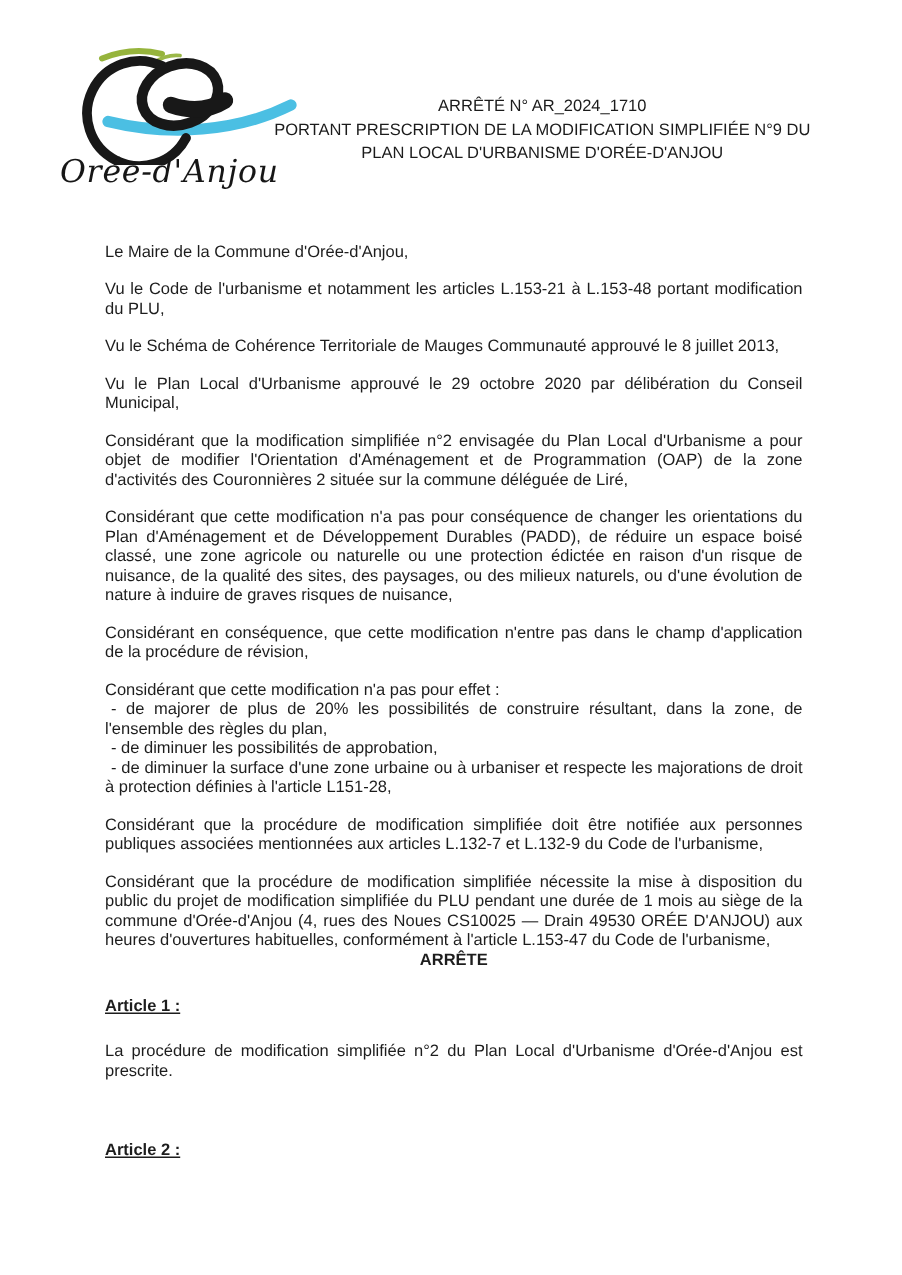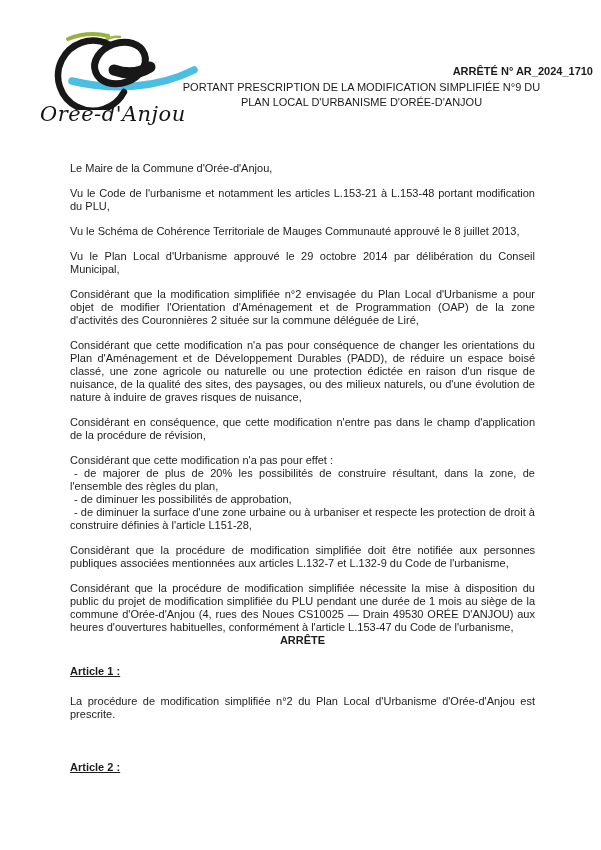--- a/index.html
+++ b/index.html
@@ -27,21 +27,21 @@
     white-space: nowrap;
   }
   .title-block {
     position: absolute;
     left: 130px; right: 8px; top: 64px;
     text-align: center;
     font-size: 11px;
     line-height: 15.5px;
     color: #1b1b1b;
   }
-  .title-line-1 { font-weight: bold; text-align: right; }
+  .title-line-1 { font-weight: normal; }
 
   
   .doc-body {
     margin: 0 66px 0 70px;
     font-size: 11px;
     line-height: 13px;
     color: #1d1d1d;
   }
   .para { margin: 12px 0 0 0; text-align: justify; }
   .para.first { margin-top: 16px; }
@@ -90,29 +90,29 @@
     </div>
 
   </div>
 
   <div class="doc-body">
 
     <div class="para first">Le Maire de la Commune d'Orée-d'Anjou,</div>
 
     <div class="para">Vu le Code de l'urbanisme et notamment les articles L.153-21 à L.153-48 portant modification du PLU,</div>
     <div class="para">Vu le Schéma de Cohérence Territoriale de Mauges Communauté approuvé le 8 juillet 2013,</div>
-    <div class="para">Vu le Plan Local d'Urbanisme approuvé le 29 octobre 2014 par délibération du Conseil Municipal,</div>
+    <div class="para">Vu le Plan Local d'Urbanisme approuvé le 29 octobre 2020 par délibération du Conseil Municipal,</div>
     <div class="para">Considérant que la modification simplifiée n°2 envisagée du Plan Local d'Urbanisme a pour objet de modifier l'Orientation d'Aménagement et de Programmation (OAP) de la zone d'activités des Couronnières 2 située sur la commune déléguée de Liré,</div>
     <div class="para">Considérant que cette modification n'a pas pour conséquence de changer les orientations du Plan d'Aménagement et de Développement Durables (PADD), de réduire un espace boisé classé, une zone agricole ou naturelle ou une protection édictée en raison d'un risque de nuisance, de la qualité des sites, des paysages, ou des milieux naturels, ou d'une évolution de nature à induire de graves risques de nuisance,</div>
     <div class="para">Considérant en conséquence, que cette modification n'entre pas dans le champ d'application de la procédure de révision,</div>
 
     <div class="para">Considérant que cette modification n'a pas pour effet :</div>
     <div class="effet-item">- de majorer de plus de 20% les possibilités de construire résultant, dans la zone, de l'ensemble des règles du plan,</div>
     <div class="effet-item">- de diminuer les possibilités de approbation,</div>
-    <div class="effet-item">- de diminuer la surface d'une zone urbaine ou à urbaniser et respecte les protection de droit à construire définies à l'article L151-28,</div>
+    <div class="effet-item">- de diminuer la surface d'une zone urbaine ou à urbaniser et respecte les majorations de droit à protection définies à l'article L151-28,</div>
 
     <div class="para">Considérant que la procédure de modification simplifiée doit être notifiée aux personnes publiques associées mentionnées aux articles L.132-7 et L.132-9 du Code de l'urbanisme,</div>
     <div class="para">Considérant que la procédure de modification simplifiée nécessite la mise à disposition du public du projet de modification simplifiée du PLU pendant une durée de 1 mois au siège de la commune d'Orée-d'Anjou (4, rues des Noues CS10025 — Drain 49530 ORÉE D'ANJOU) aux heures d'ouvertures habituelles, conformément à l'article L.153-47 du Code de l'urbanisme,</div>
 
     <div class="decision-heading">ARRÊTE</div>
 
     <div class="article-label">
       <span class="u">Article 1 :</span>
     </div>
     <div class="article-text">La procédure de modification simplifiée n°2 du Plan Local d'Urbanisme d'Orée-d'Anjou est prescrite.</div>

